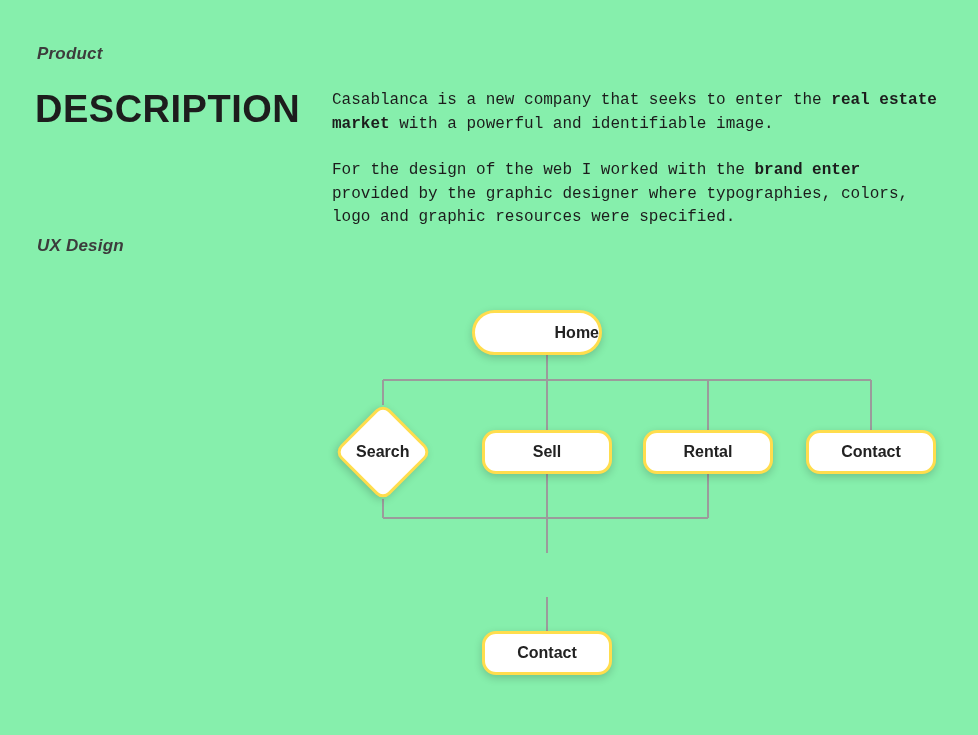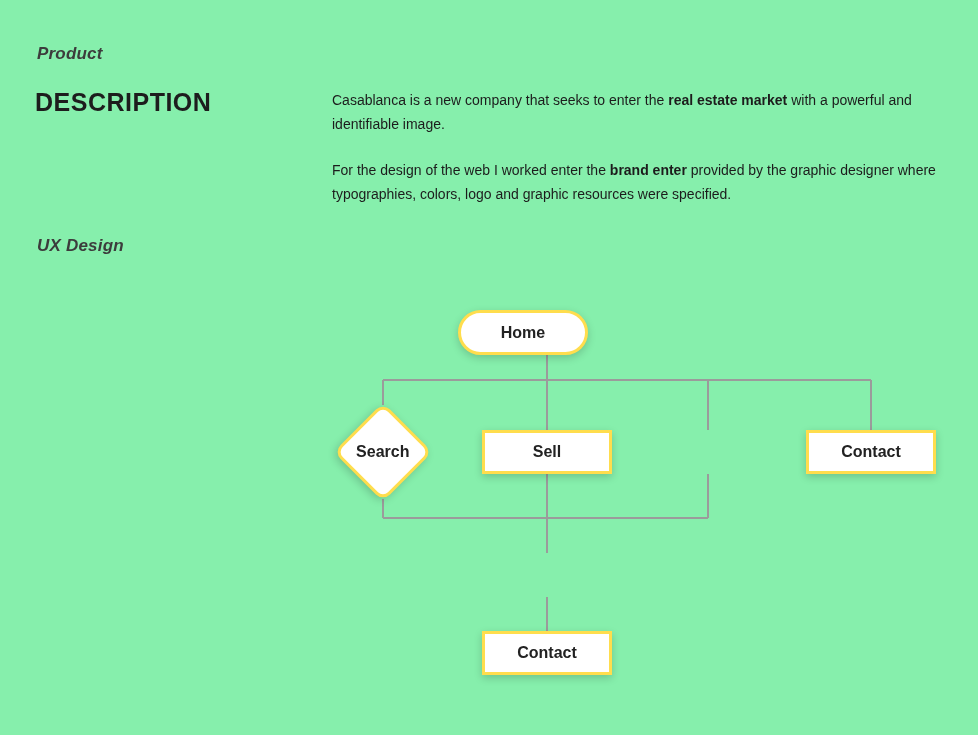--- a/index.html
+++ b/index.html
@@ -23,69 +23,71 @@
     color: #3c3c3c;
     letter-spacing: 0.2px;
   }
   .eyebrow.product { top: 44px; }
   .eyebrow.ux { top: 236px; text-align: right; }
 
   .big-title {
     position: absolute;
     left: 35px;
     font-weight: bold;
-    font-size: 25px;
+    font-size: 38px;
     color: #1d1d1d;
     letter-spacing: 0.5px;
   }
   .big-title.description { top: 88px; }
   .big-title.userflow { top: 279px; }
 
   .desc {
     position: absolute;
     left: 332px;
     top: 89px;
     width: 606px;
-    font-size: 14px;
+    font-size: 16px;
     line-height: 23.5px;
     color: #1c1c1c;
+    font-family: Liberation Mono, monospace;
   }
   .desc p { margin: 0 0 23px 0; }
   .desc strong { font-weight: bold; }
 
   .flow-lines {
     position: absolute;
     left: 0; top: 0;
     width: 978px; height: 735px;
     pointer-events: none;
   }
   .flow-lines path {
     stroke: var(--line, #9b9b9b);
     stroke-width: 2;
     fill: none;
   }
 
   .node {
     position: absolute;
     background: #ffffff;
     border: 3px solid var(--accent, #FFDD4D);
-    border-radius: 0;
+    border-radius: 14px;
     display: flex;
     align-items: center;
     justify-content: center;
     font-size: 16px;
     font-weight: bold;
     color: #222222;
     box-shadow: 0 3px 8px rgba(0,0,0,0.18);
   }
   .node.rect { width: 130px; height: 44px; }
   .node.pill {
-    left: 458px; top: 310px;
+    left: 472px; top: 310px;
     width: 130px; height: 45px;
     border-radius: 23px;
+    justify-content: flex-end;
   }
   .node.sell     { left: 482px; top: 430px; }
   .node.rental   { left: 643px; top: 430px; }
   .node.contact1 { left: 806px; top: 430px; }
   .node.props    { left: 482px; top: 553px; }
   .node.contact2 { left: 482px; top: 631px; }
 
   .node.diamond {
     left: 348px; top: 417px;
     width: 70px; height: 70px;
@@ -97,21 +99,21 @@
 </head>
 <body>
 
 <div class="canvas">
 
   <div class="eyebrow product">Product</div>
   <div class="big-title description">DESCRIPTION</div>
 
   <div class="desc">
     <p><span>Casablanca is a new company that seeks to enter the </span><strong>real estate market</strong><span> with a powerful and identifiable image.</span></p>
-    <p><span>For the design of the web I worked enter the </span><strong>brand enter</strong><span> provided by the graphic designer where typographies, colors, logo and graphic resources were specified.</span></p>
+    <p><span>For the design of the web I worked with the </span><strong>brand enter</strong><span> provided by the graphic designer where typographies, colors, logo and graphic resources were specified.</span></p>
   </div>
 
   <div class="eyebrow ux">UX Design</div>
 
   <svg class="flow-lines" viewBox="0 0 978 735" xmlns="http://www.w3.org/2000/svg">
     <path d="M547 355 L547 380"></path>
     <path d="M383 380 L871 380"></path>
     <path d="M383 380 L383 405"></path>
     <path d="M547 380 L547 430"></path>
     <path d="M708 380 L708 430"></path>
@@ -128,20 +130,23 @@
   </div>
 
   <div class="node diamond">
     <span class="label">Search</span>
   </div>
 
   <div class="node rect sell">
     <span class="label">Sell</span>
   </div>
 
+  <div class="node rect rental">
+    <span class="label">Rental</span>
+  </div>
 
   <div class="node rect contact1">
     <span class="label">Contact</span>
   </div>
 
 
   <div class="node rect contact2">
     <span class="label">Contact</span>
   </div>
 

